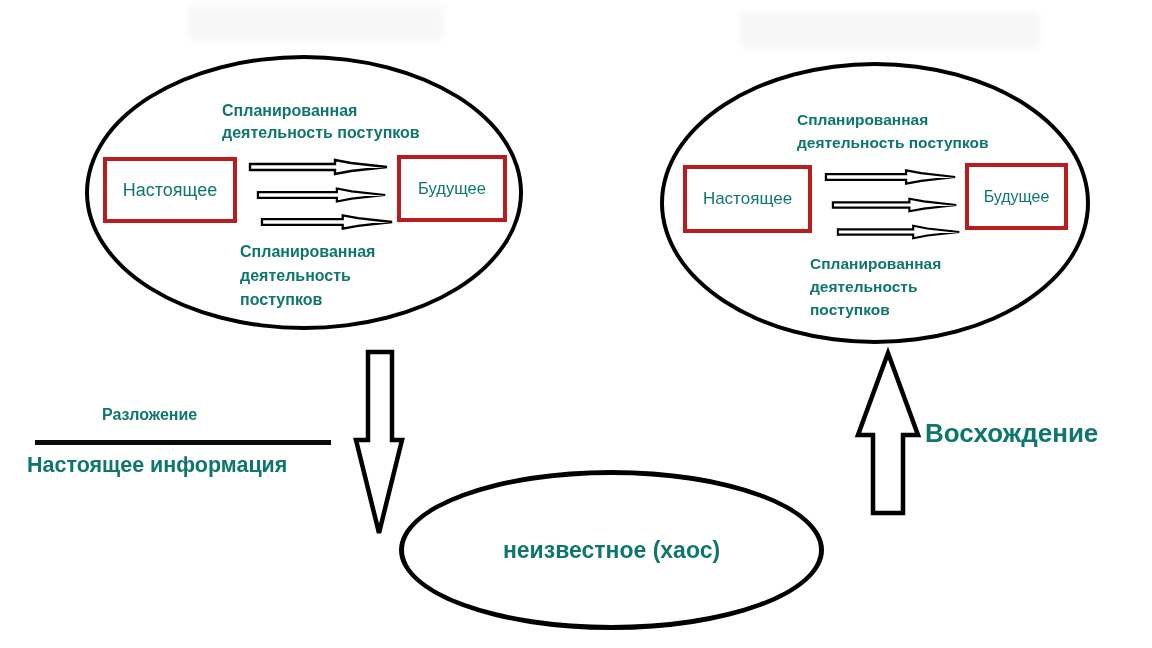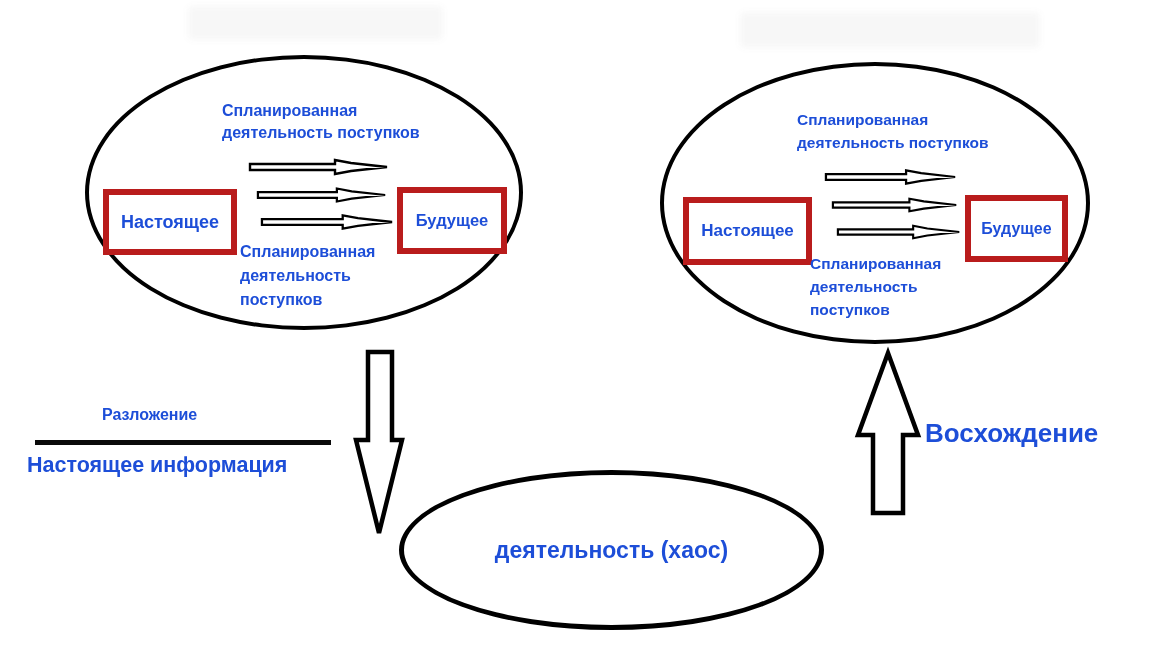--- a/index.html
+++ b/index.html
@@ -2,38 +2,37 @@
 <html><head>
 <meta charset="utf-8">
 <style>
   html,body{margin:0;padding:0;background:#ffffff;}
   .canvas{
     position:relative;
     width:1152px;height:648px;
     background:#ffffff;
     overflow:hidden;
     font-family:"Liberation Sans","DejaVu Sans",sans-serif;
-    color:#1d4ed8;
+    color:#0f766e;
   }
   .ellipse{
     position:absolute;
     border:4px solid #000;
     border-radius:50%;
     background:#fff;
     box-sizing:border-box;
   }
   .ellipse.thick{border-width:5px;}
   .rectbox{
     position:absolute;
-    border:6px solid #b91c1c;
+    border:4px solid #b91c1c;
     background:#fff;
     box-sizing:border-box;
     display:flex;align-items:center;justify-content:center;
-    font-weight:bold;
-    margin-top:32px;
+    font-weight:normal;
   }
   .txt{position:absolute;font-weight:bold;line-height:1;white-space:nowrap;}
   .multiline div{white-space:nowrap;}
   .lbl-inner{font-size:16px;line-height:22px;font-weight:bold;}
   .lbl-inner-sm{font-size:15.5px;line-height:23px;font-weight:bold;}
   .divider{position:absolute;background:#0a0a0a;}
   .ghost{
     position:absolute;
     background:rgba(60,60,60,0.045);
     filter:blur(3px);
@@ -124,16 +123,16 @@
   <div class="divider" style="left:35px;top:440px;width:296px;height:5px;"></div>
   <div class="txt" style="left:27px;top:455px;font-size:21.5px;">Настоящее информация</div>
 
   <svg style="left:853px;top:348px;" width="70" height="170" viewBox="0 0 70 170">
     <path d="M35,5 L65,87 L50,87 L50,165 L20,165 L20,87 L5,87 Z" fill="#fff" stroke="#000" stroke-width="4.5" stroke-linejoin="miter"></path>
   </svg>
 
   <div class="txt" style="left:925px;top:420px;font-size:26px;">Восхождение</div>
 
   <div class="ellipse thick" style="left:399px;top:470px;width:425px;height:160px;">
-    <div class="chaos-label">деятельность (хаос)</div>
+    <div class="chaos-label">неизвестное (хаос)</div>
   </div>
 
 </div>
 
 </body></html>

